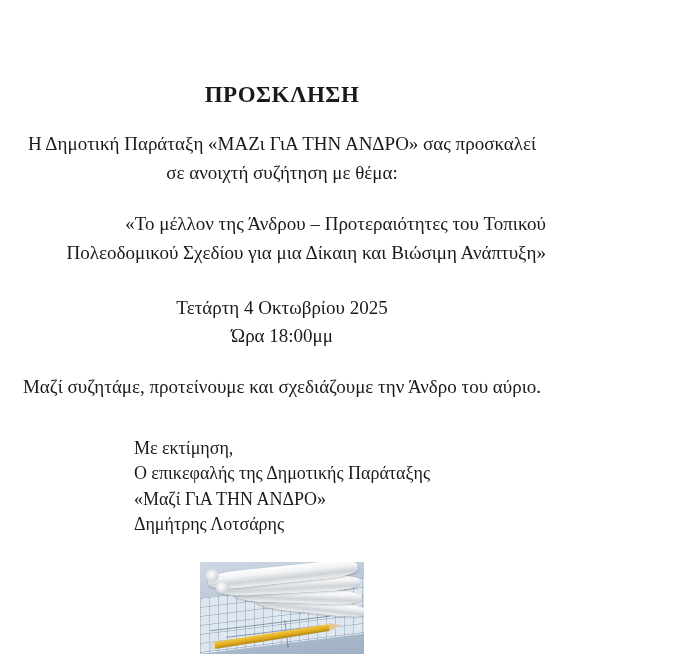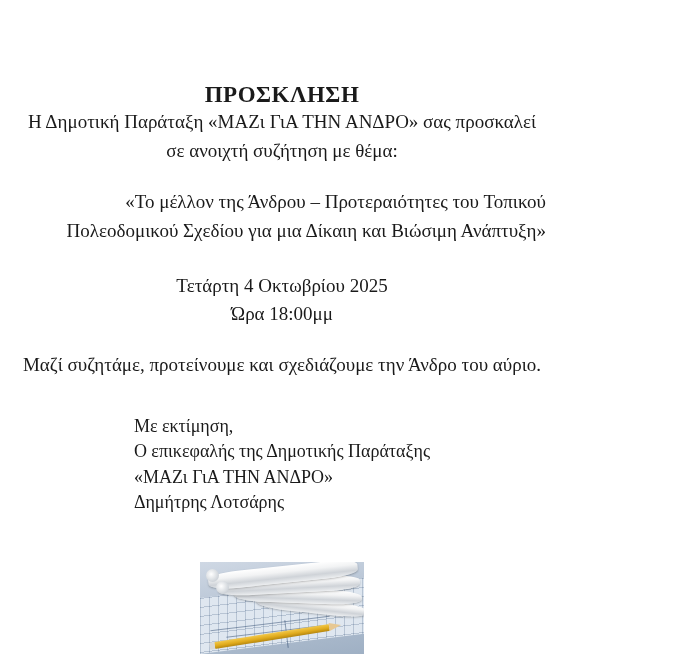--- a/index.html
+++ b/index.html
@@ -26,20 +26,21 @@
     align-items: center;
   }
   .title {
     margin-top: 82px;
     font-size: 23px;
     font-weight: bold;
     letter-spacing: 0.5px;
     text-align: center;
   }
   .intro {
+    margin-top: 22px;
     font-size: 19px;
     line-height: 1.52;
     text-align: center;
     max-width: 640px;
   }
   .theme {
     margin-top: 22px;
     font-size: 19px;
     line-height: 1.52;
     text-align: right;
@@ -166,21 +167,21 @@
   <div class="details">
     <div>Τετάρτη 4 Οκτωβρίου 2025</div>
     <div>Ώρα 18:00μμ</div>
   </div>
 
   <div class="closing-line">Μαζί συζητάμε, προτείνουμε και σχεδιάζουμε την Άνδρο του αύριο.</div>
 
   <div class="signature">
     <div>Με εκτίμηση,</div>
     <div>Ο επικεφαλής της Δημοτικής Παράταξης</div>
-    <div>«ΜΑΖι ΓιΑ ΤΗΝ ΑΝΔΡΟ»</div>
+    <div>«Μαζί ΓιΑ ΤΗΝ ΑΝΔΡΟ»</div>
     <div class="name">Δημήτρης Λοτσάρης</div>
   </div>
 
   <div class="figure">
     <div class="fig-bg"></div>
     <div class="fig-grid"></div>
     <div class="fig-line fl1"></div>
     <div class="fig-line fl2"></div>
     <div class="fig-line fl3"></div>
     <div class="roll r4"></div>

